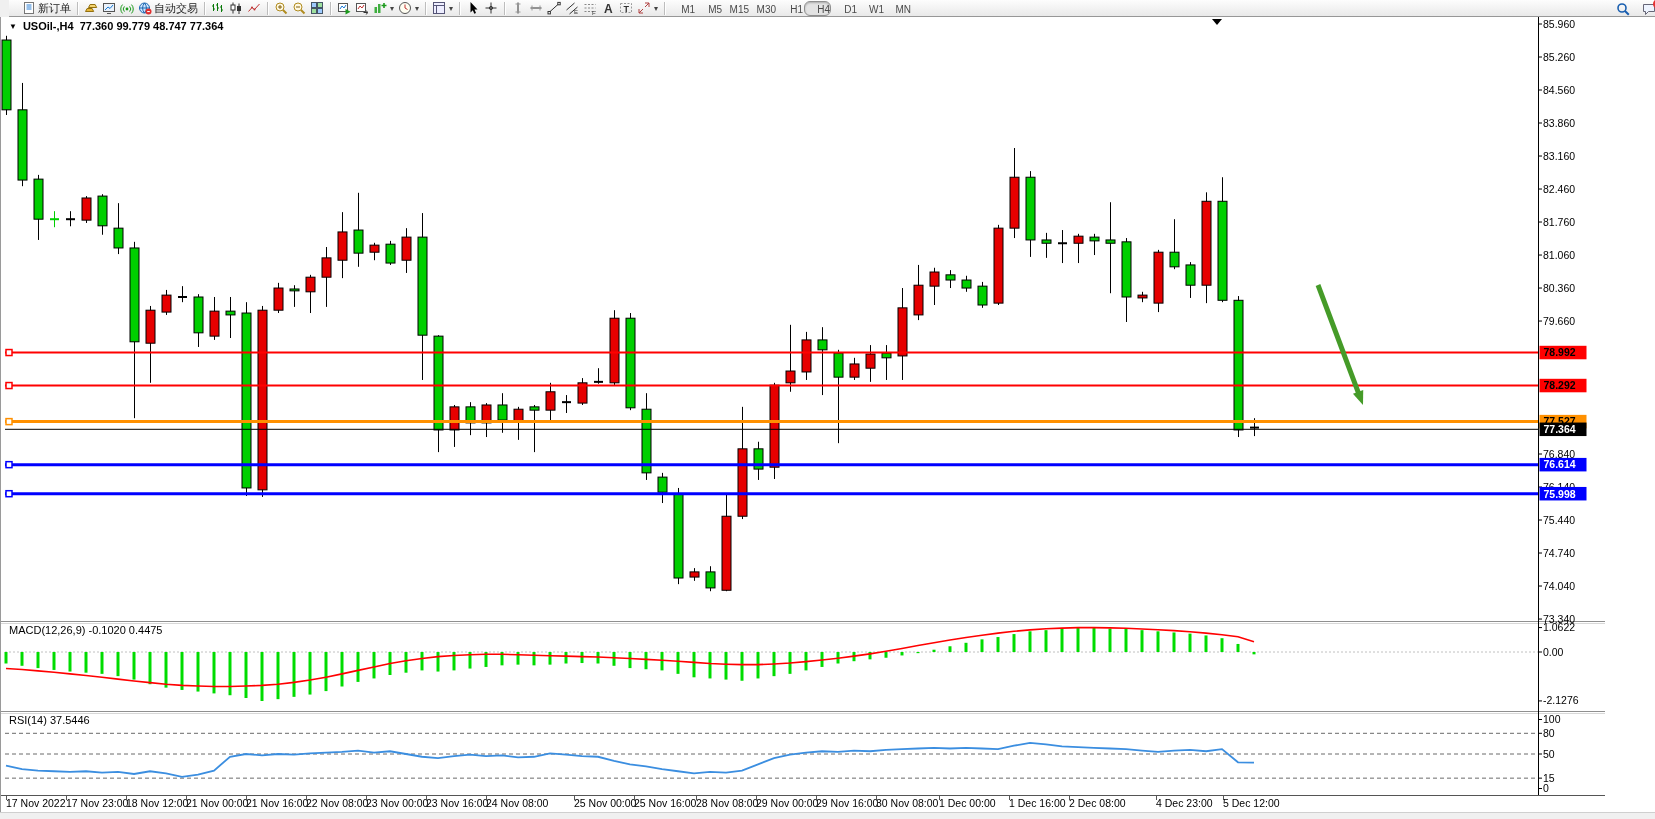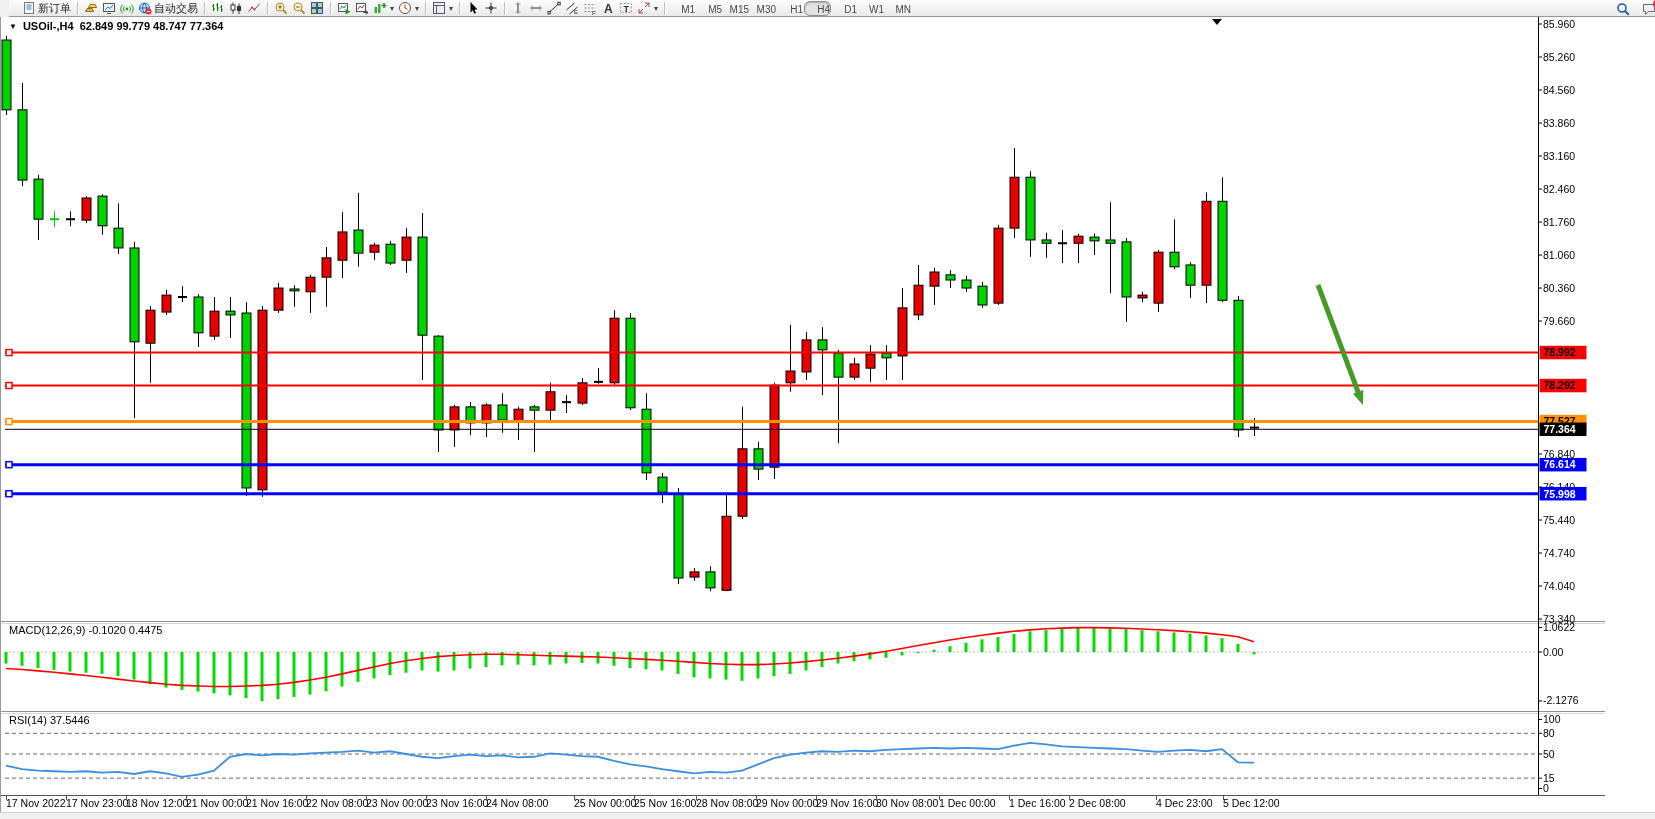--- a/index.html
+++ b/index.html
@@ -240,21 +240,21 @@
       <span id="chat-badge">1</span>
     </span>
   </span>
 </div>
 
 <div id="chartarea">
   <div id="ohlc-header">
     <span class="tri">▼</span>
     <span>USOil-,H4</span>
     <span>
-      <span>62.849</span>
+      <span>77.360</span>
       <span>99.779</span>
       <span>48.747</span>
       <span>77.364</span>
     </span>
   </div>
   <svg id="chartsvg" width="1655" height="795">
       <g>
         <line x1="0" y1="604" x2="1604" y2="604" stroke="#909090" shape-rendering="crispEdges"></line>
         <line x1="0" y1="606" x2="1604" y2="606" stroke="#d8d8d8" shape-rendering="crispEdges"></line>
         <line x1="0" y1="694" x2="1604" y2="694" stroke="#909090" shape-rendering="crispEdges"></line>

